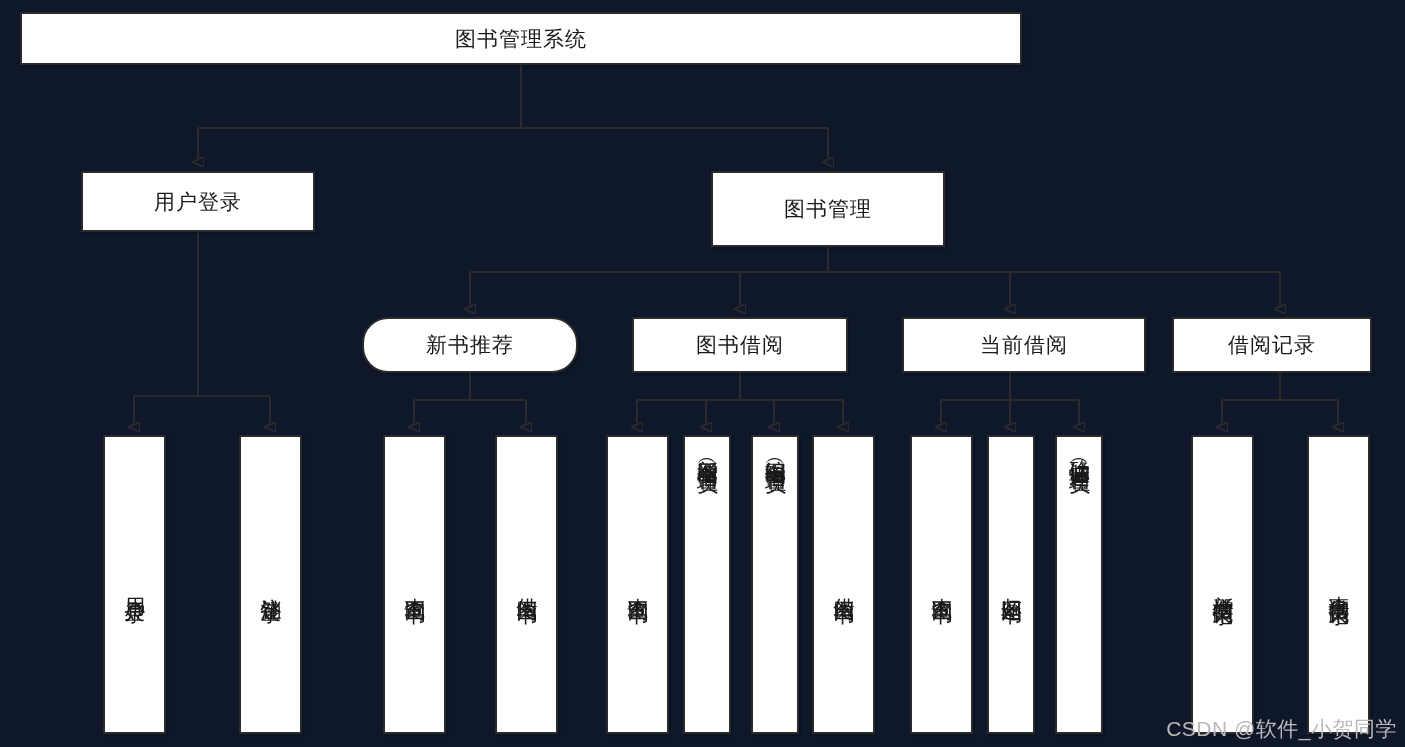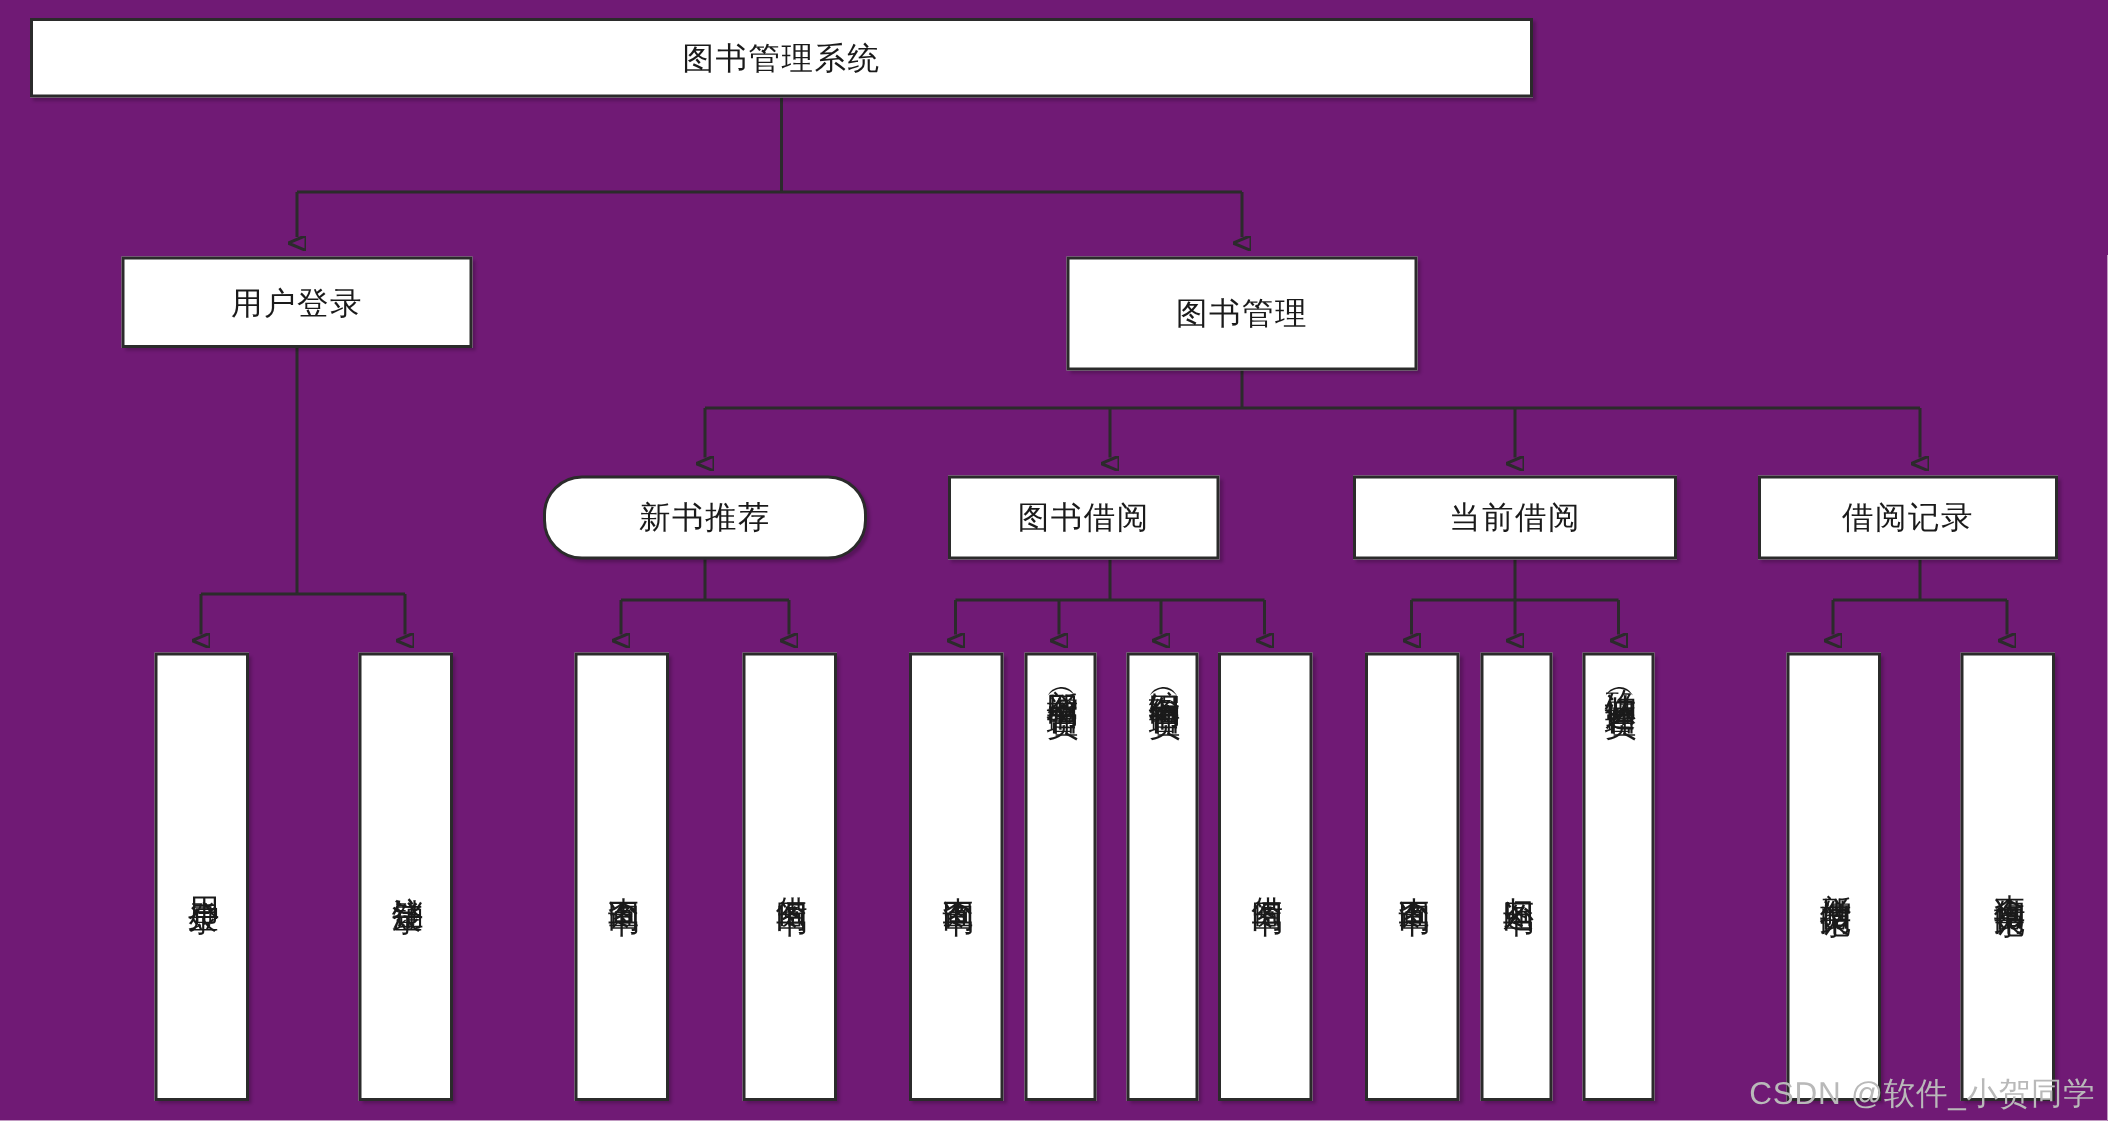--- a/index.html
+++ b/index.html
@@ -4,21 +4,21 @@
 <style>
   html, body {
     margin: 0;
     padding: 0;
     background: #ffffff;
   }
   #canvas {
     position: relative;
     width: 1405px;
     height: 747px;
-    background: #701a75;
+    background: #0f172a;
     font-family: "Liberation Sans", "DejaVu Sans", sans-serif;
     overflow: hidden;
   }
   .node {
     position: absolute;
     box-sizing: border-box;
     border: 2px solid #2b2b2b;
     background: #ffffff;
     box-shadow: 2px 2px 2px rgba(0,0,0,0.22);
     display: flex;
@@ -130,24 +130,24 @@
   <div class="node horiz" style="left:81px; top:171px; width:234px; height:61px;">
     <span>用户登录</span>
   </div>
   <div class="node horiz" style="left:711px; top:171px; width:234px; height:76px;">
     <span>图书管理</span>
   </div>
 
   <div class="node horiz" style="left:362px; top:317px; width:216px; height:56px;border-radius:26px;">
     <span>新书推荐</span>
   </div>
-  <div class="node horiz" style="left:632px; top:317px; width:181px; height:56px;">
+  <div class="node horiz" style="left:632px; top:317px; width:216px; height:56px;">
     <span>图书借阅</span>
   </div>
-  <div class="node horiz" style="left:902px; top:317px; width:216px; height:56px;">
+  <div class="node horiz" style="left:902px; top:317px; width:244px; height:56px;">
     <span>当前借阅</span>
   </div>
   <div class="node horiz" style="left:1172px; top:317px; width:200px; height:56px;">
     <span>借阅记录</span>
   </div>
 
   <div class="node vert centered" style="left:103px; top:435px; width:63px; height:299px;">
     <span class="vlabel">用户登录</span>
   </div>
   <div class="node vert centered" style="left:239px; top:435px; width:63px; height:299px;">

